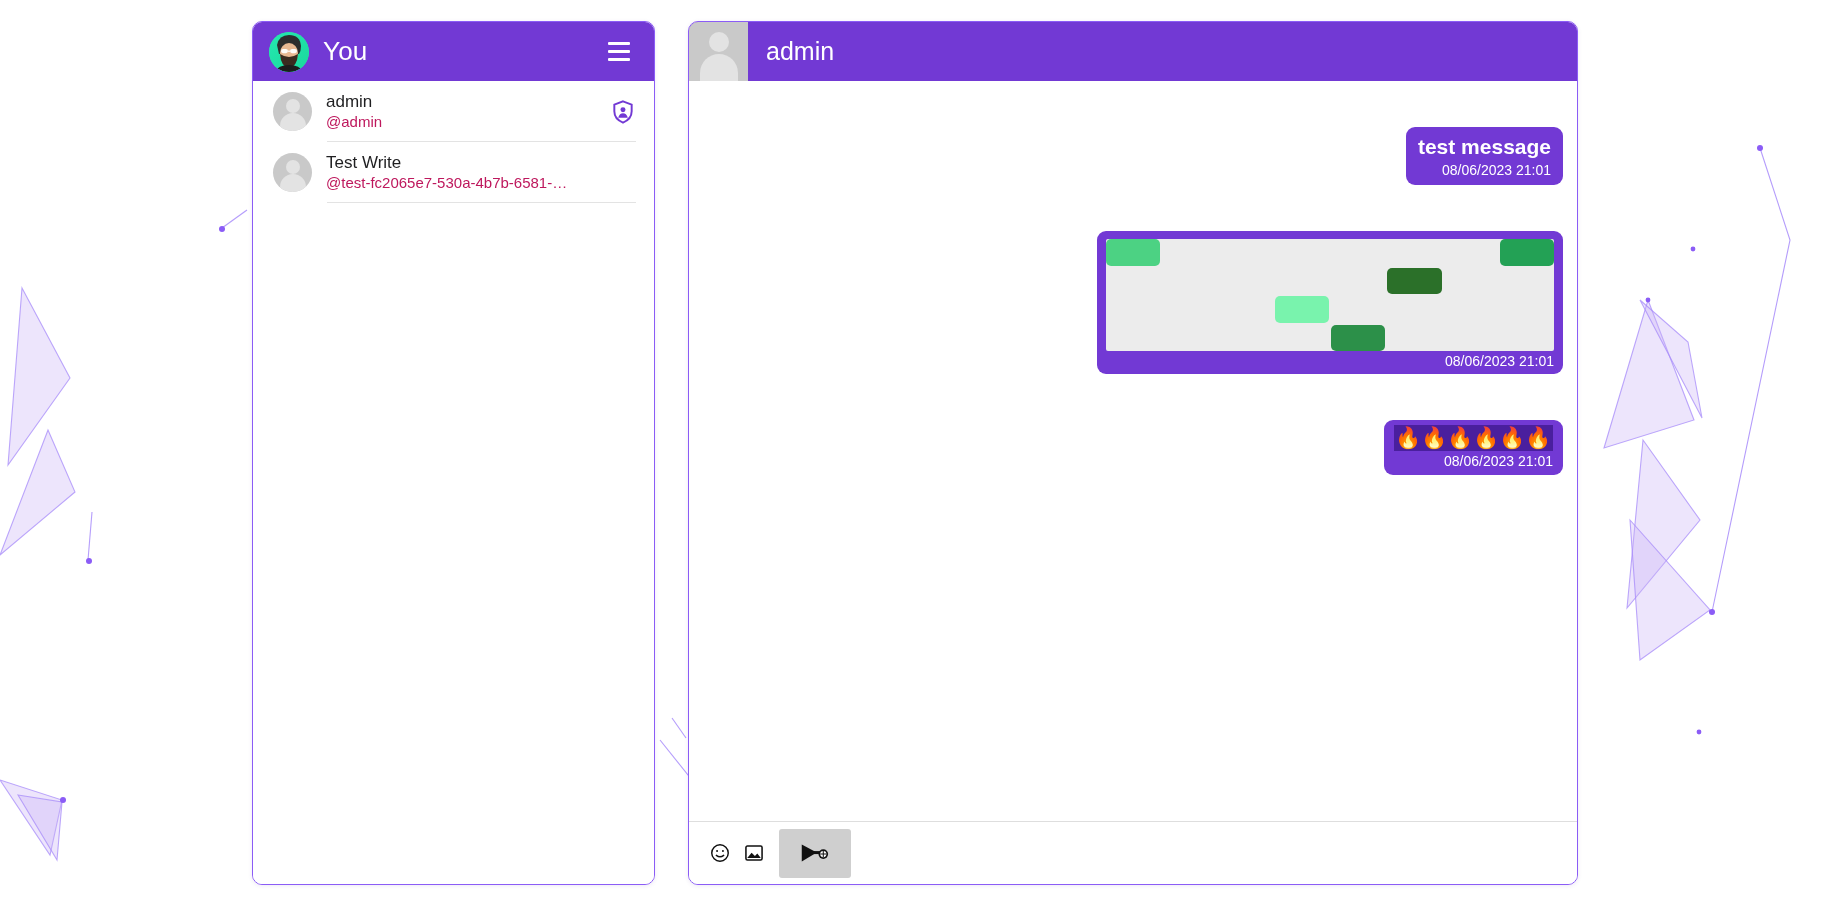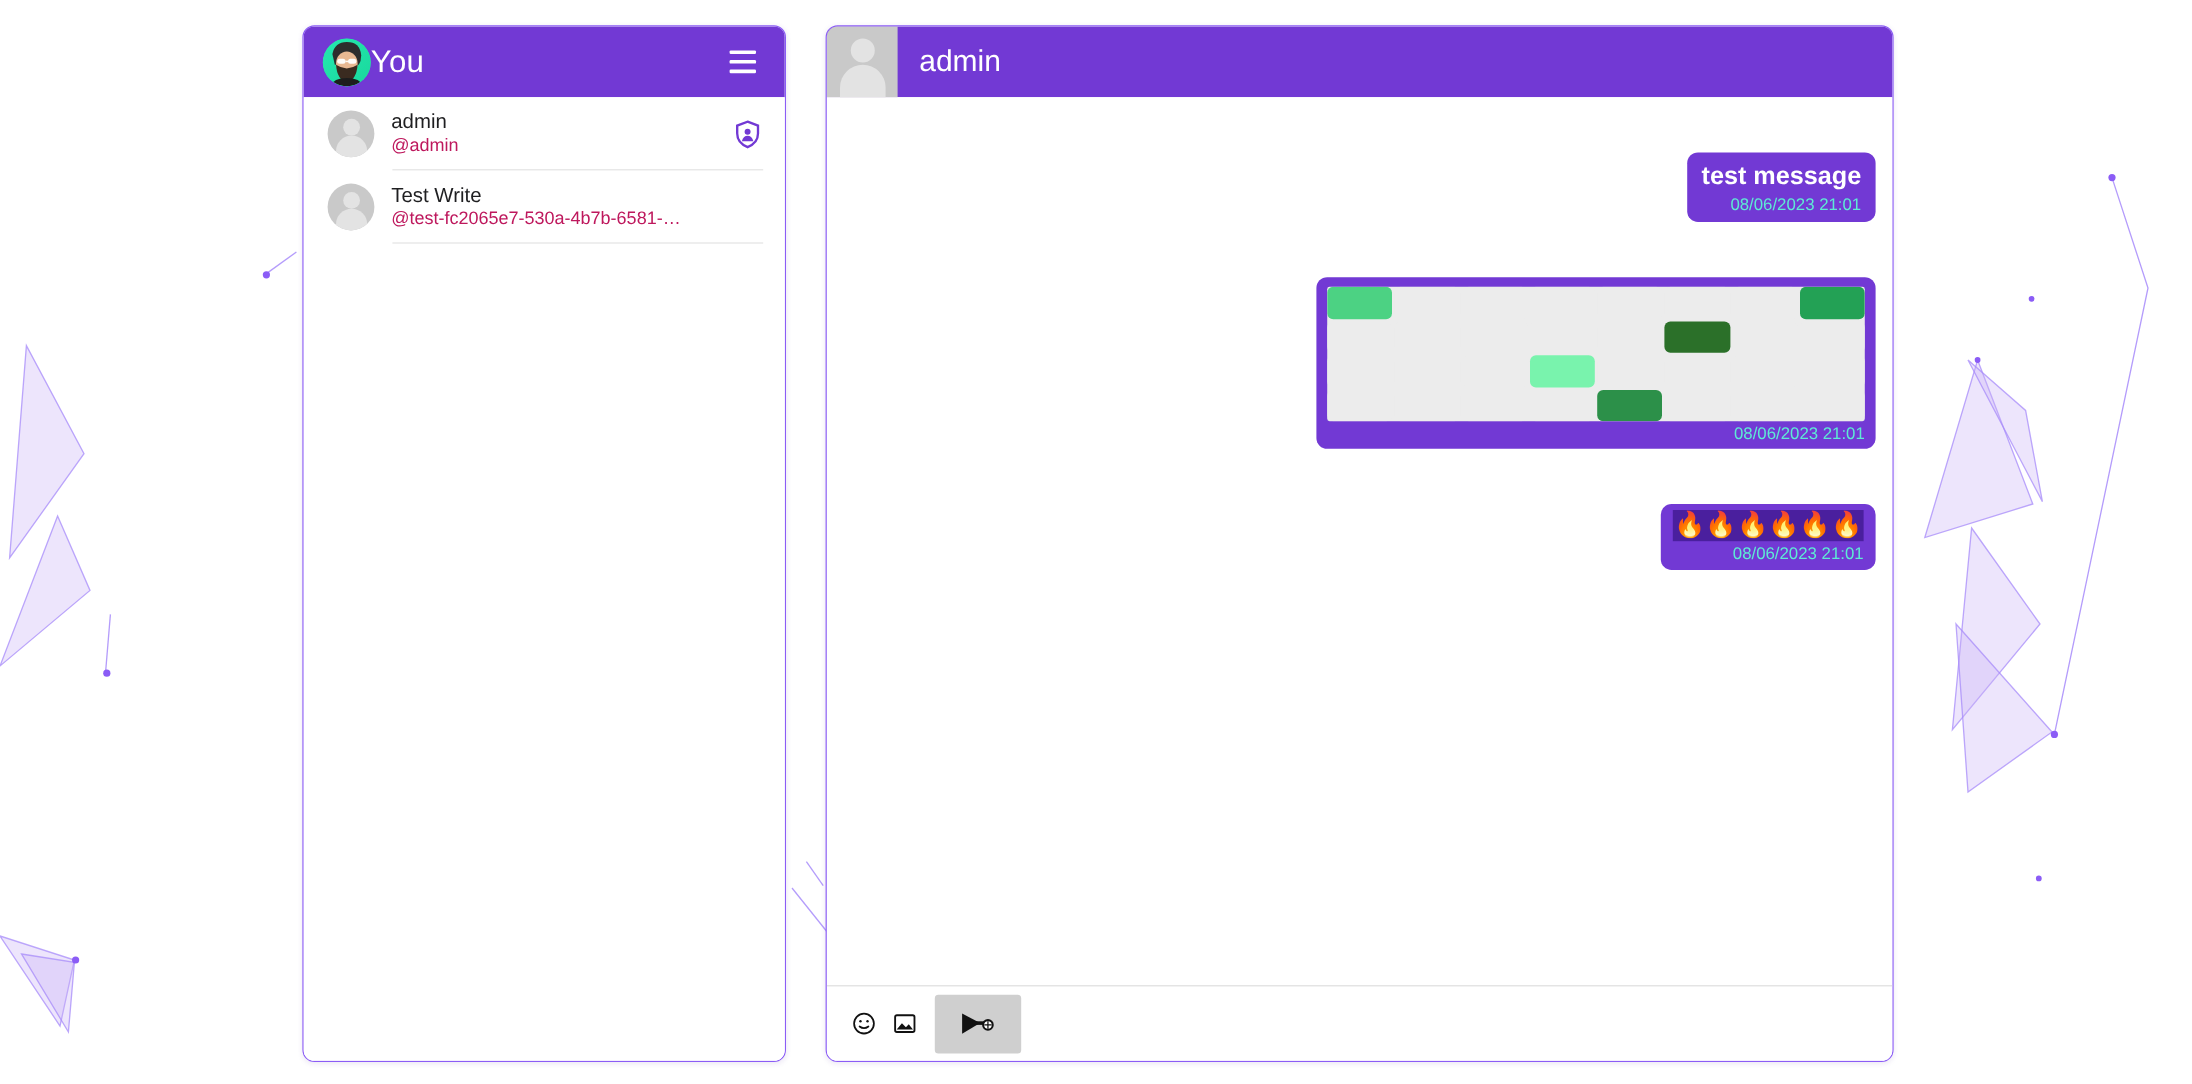--- a/index.html
+++ b/index.html
@@ -65,20 +65,21 @@
     border-radius: 50%;
     overflow: hidden;
     flex: 0 0 auto;
     background: #2ee8a5;
     position: relative;
   }
 
   #sidebar-title {
     color: #ffffff;
     font-size: 26px;
+    margin-left: 14px;
     flex: 1 1 auto;
     letter-spacing: .2px;
   }
 
   #menu-button {
     width: 30px;
     height: 30px;
     display: flex;
     flex-direction: column;
     justify-content: center;
@@ -248,21 +249,21 @@
     box-sizing: border-box;
   }
   .bubble-text {
     color: #ffffff;
     font-size: 21px;
     font-weight: bold;
     line-height: 26px;
     text-align: center;
   }
   .bubble-time {
-    color: #5eead4;
+    color: #ffffff;
     font-size: 14px;
     line-height: 18px;
     text-align: right;
     margin-top: 1px;
     white-space: nowrap;
   }
 
   
   .bubble.image-bubble {
     padding: 8px 9px 4px 9px;

